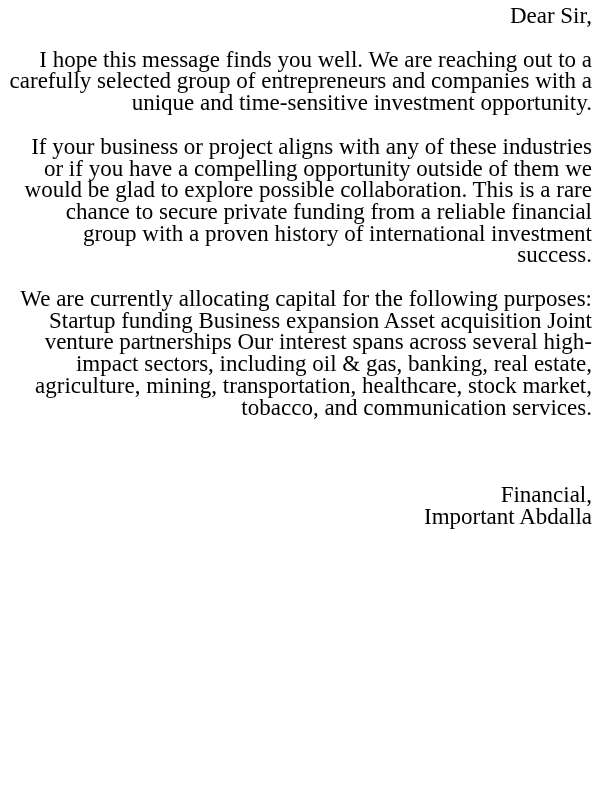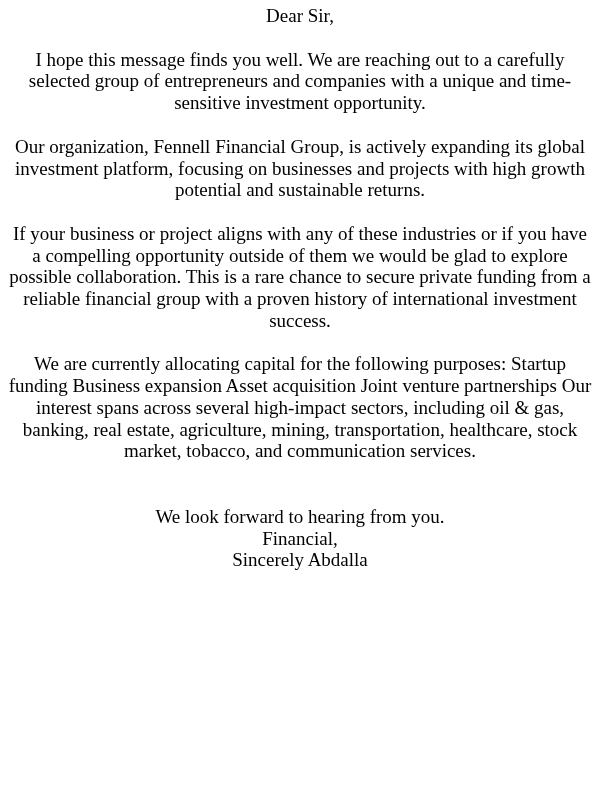--- a/index.html
+++ b/index.html
@@ -10,24 +10,24 @@
   .page {
     width: 600px;
     height: 793px;
     box-sizing: border-box;
     padding: 5px 8px 8px 8px;
     background: #ffffff;
     overflow: hidden;
   }
   .email-body {
     font-family: "Liberation Serif", serif;
-    font-size: 19px;
+    font-size: 23px;
     line-height: 21.7px;
     color: #000000;
-    text-align: center;
+    text-align: right;
   }
   .email-body p {
     margin: 22px 0;
   }
   .email-body p.salutation {
     margin-top: 0;
   }
   .email-body p.closing {
     margin-top: 44px;
   }
@@ -35,28 +35,27 @@
 </head>
 <body>
 
 <div class="page">
   <div class="email-body">
 
     <p class="salutation">Dear Sir,</p>
 
     <p>I hope this message finds you well. We are reaching out to a carefully selected group of entrepreneurs and companies with a unique and time-sensitive investment opportunity.</p>
 
-    <p>Our organization, Fennell Financial Group, is actively expanding its global investment platform, focusing on businesses and projects with high growth potential and sustainable returns.</p>
 
     <p>If your business or project aligns with any of these industries or if you have a compelling opportunity outside of them we would be glad to explore possible collaboration. This is a rare chance to secure private funding from a reliable financial group with a proven history of international investment success.</p>
 
     <p>We are currently allocating capital for the following purposes: Startup funding Business expansion Asset acquisition Joint venture partnerships Our interest spans across several high-impact sectors, including oil &amp; gas, banking, real estate, agriculture, mining, transportation, healthcare, stock market, tobacco, and communication services.</p>
 
 
 
     <p class="closing">
-      <span>We look forward to hearing from you.</span><br>
+      <br>
       <span>Financial,</span><br>
-      <span>Sincerely Abdalla</span>
+      <span>Important Abdalla</span>
     </p>
 
   </div>
 </div>
 
 </body></html>

